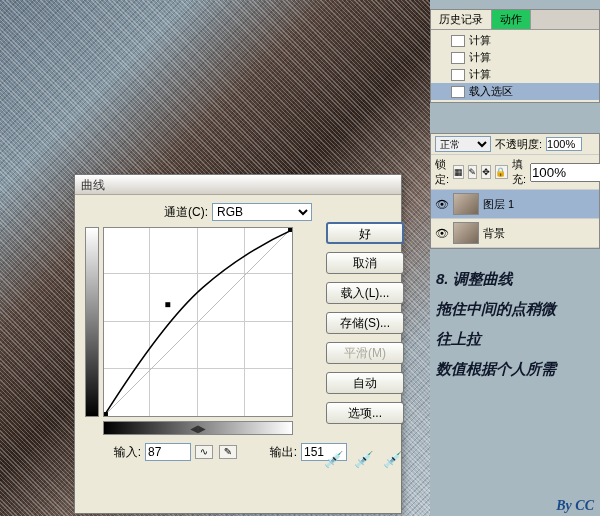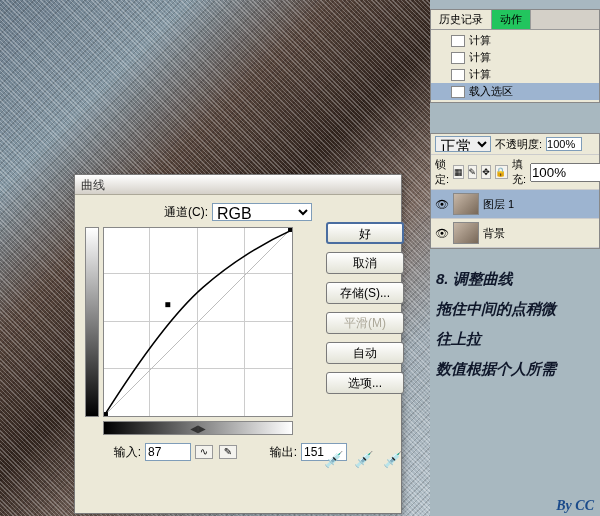--- a/index.html
+++ b/index.html
@@ -12,21 +12,21 @@
   background: repeating-linear-gradient(45deg, rgba(255,255,255,.25) 0 1px, transparent 1px 3px),
               repeating-linear-gradient(-45deg, rgba(0,0,0,.15) 0 1px, transparent 1px 4px); }
 
 .curves { position:absolute; left:74px; top:174px; width:328px; height:340px;
   background:#ece9d8; border:1px solid #7a7a7a; box-shadow:2px 2px 6px rgba(0,0,0,.3); }
 .curves-title { height:20px; background:linear-gradient(#fff,#d4d0c8); border-bottom:1px solid #aca899;
   font-size:12px; padding:2px 6px; color:#333; }
 .curves-body { padding:8px 10px; display:flex; gap:10px; }
 .curves-left { flex:1; }
 .ch-row { display:flex; align-items:center; gap:4px; margin-bottom:6px; font-size:12px; justify-content:center; }
-.ch-row select { width:100px; font-size:16px; background:#fff; border:1px solid #7f9db9; height:18px; }
+.ch-row select { width:100px; font-size:12px; background:#fff; border:1px solid #7f9db9; height:18px; }
 .graph-wrap { display:flex; gap:4px; }
 .vgrad { width:14px; height:190px; background:linear-gradient(#fff,#000); border:1px solid #888; }
 .graph { width:190px; height:190px; background:#fff; border:1px solid #888; position:relative; }
 .graph::before { content:""; position:absolute; inset:0;
   background:linear-gradient(to right,transparent 24% ,#ccc 24% 24.5%,transparent 24.5% 49.5%,#ccc 49.5% 50%,transparent 50% 74.5%,#ccc 74.5% 75%,transparent 75%),
              linear-gradient(to bottom,transparent 24%,#ccc 24% 24.5%,transparent 24.5% 49.5%,#ccc 49.5% 50%,transparent 50% 74.5%,#ccc 74.5% 75%,transparent 75%);}
 .graph svg { position:absolute; inset:0; }
 .hgrad-row { display:flex; gap:4px; margin-top:4px; align-items:center; }
 .spacer14 { width:14px; }
 .hgrad { width:190px; height:14px; background:linear-gradient(to right,#000,#fff); border:1px solid #888; position:relative; }
@@ -51,21 +51,21 @@
 .tabs { display:flex; background:#d4d0c8; border-bottom:1px solid #999; }
 .tab { font-size:11px; padding:2px 8px; background:#ece9d8; border-right:1px solid #999; }
 .tab.inactive { background:#22c55e; }
 .hist-items { padding:2px 0; }
 .hrow { display:flex; align-items:center; gap:4px; font-size:11px; padding:1px 4px 1px 20px; }
 .hrow .box { width:14px; height:12px; border:1px solid #888; background:#fff; }
 .hrow.sel { background:#9db4d0; }
 
 .layers { background:#ece9d8; border:1px solid #888; margin-top:30px; }
 .lopts { display:flex; align-items:center; gap:4px; font-size:11px; padding:2px 4px; border-bottom:1px solid #ccc; }
-.lopts select { width:56px; font-size:16px; height:16px; border:1px solid #7f9db9; }
+.lopts select { width:56px; font-size:10px; height:16px; border:1px solid #7f9db9; }
 .lopts input { width:36px; font-size:11px; height:14px; border:1px solid #7f9db9; }
 .lockrow { display:flex; align-items:center; gap:4px; font-size:11px; padding:2px 4px; border-bottom:1px solid #ccc; }
 .lockrow .lk { width:14px; height:14px; border:1px solid #aaa; background:#f4f3ee; font-size:9px; text-align:center; line-height:12px; }
 .layer { display:flex; align-items:center; gap:4px; padding:3px 4px; border-bottom:1px solid #ccc; font-size:11px; }
 .layer.active { background:#9db4d0; }
 .eye { width:14px; text-align:center; }
 .thumb { width:26px; height:22px; border:1px solid #888; background:linear-gradient(135deg,#c8b8a8,#786858); }
 
 .notes { position:absolute; left:436px; top:264px; font-size:15px; color:#0f172a;
   font-family:"STKaiti","KaiTi",cursive; font-weight:600; line-height:2; font-style:italic; }
@@ -119,20 +119,21 @@
           <input value="151" style="">
         </div>
       </div>
     </div>
   </div>
 </div>
 
 <div class="btns">
   <div class="btn primary">好</div>
   <div class="btn">取消</div>
+  <div class="btn">载入(L)...</div>
   <div class="btn">存储(S)...</div>
   <div class="btn disabled">平滑(M)</div>
   <div class="btn">自动</div>
   <div class="btn">选项...</div>
 </div>
 <div class="eyedrops">
   <span>💉</span>
   <span>💉</span>
   <span>💉</span>
 </div>

